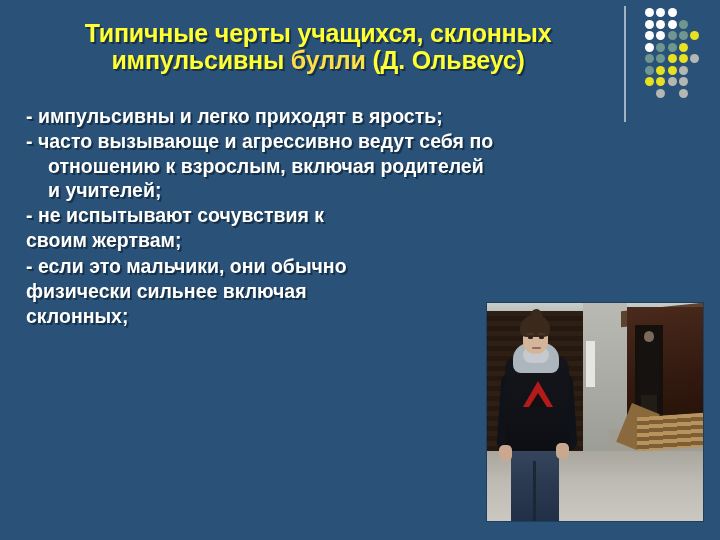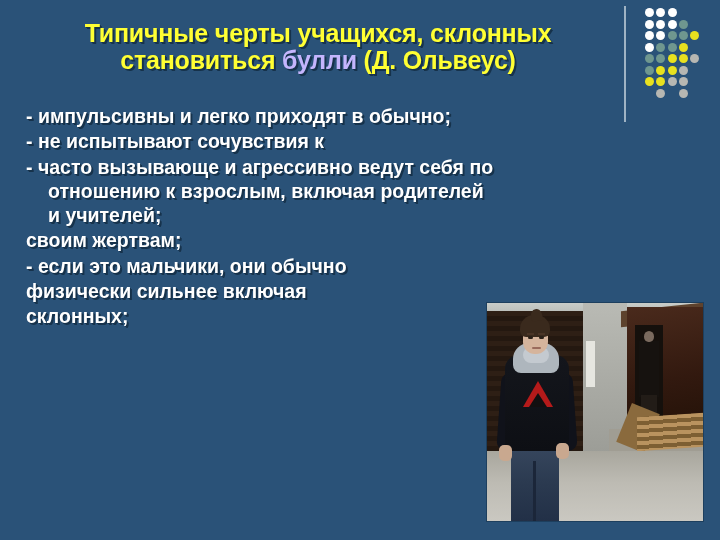--- a/index.html
+++ b/index.html
@@ -29,21 +29,21 @@
     width: 580px;
     text-align: center;
     line-height: 1.08;
     font-size: 25px;
     font-weight: bold;
     letter-spacing: -0.2px;
     text-shadow: 2px 2px 0 #16324b, 1px 1px 0 #16324b;
   }
   .title-line { display: block; white-space: nowrap; }
   .t-yellow { color: #ffff33; }
-  .t-white  { color: #c4b5fd; }
+  .t-white  { color: #fde047; }
 
   
   #body-block {
     position: absolute;
     left: 26px;
     top: 104px;
     width: 470px;
     font-size: 19.5px;
     font-weight: bold;
     color: #ffffff;
@@ -259,28 +259,28 @@
 </head>
 <body>
 
 <div id="slide" style="background: rgb(42, 82, 120);">
 
   <div id="title-block">
     <span class="title-line">
       <span class="t-yellow">Типичные черты учащихся, склонных</span>
     </span>
     <span class="title-line">
-      <span class="t-yellow">становиться </span><span class="t-white">булли</span><span class="t-yellow"> (Д. Ольвеус)</span>
+      <span class="t-yellow">импульсивны </span><span class="t-white">булли</span><span class="t-yellow"> (Д. Ольвеус)</span>
     </span>
   </div>
 
   <div id="body-block">
-    <p class="para">- импульсивны и легко приходят в обычно;</p>
+    <p class="para">- импульсивны и легко приходят в ярость;</p>
+    <p class="para">- часто вызывающе и агрессивно ведут себя по отношению к взрослым, включая родителей и учителей;</p>
     <p class="para">- не испытывают сочувствия к</p>
-    <p class="para">- часто вызывающе и агрессивно ведут себя по отношению к взрослым, включая родителей и учителей;</p>
     <p class="para flush">своим жертвам;</p>
     <p class="para">- если это мальчики, они обычно</p>
     <p class="para flush">физически сильнее включая</p>
     <p class="para flush">склонных;</p>
   </div>
 
   <div id="divider" style="background: rgb(159, 179, 196);"></div>
 
   <div id="dot-grid">
       <div class="dot" style="left: 0px; top: 0px; background: rgb(255, 255, 255);"></div>

